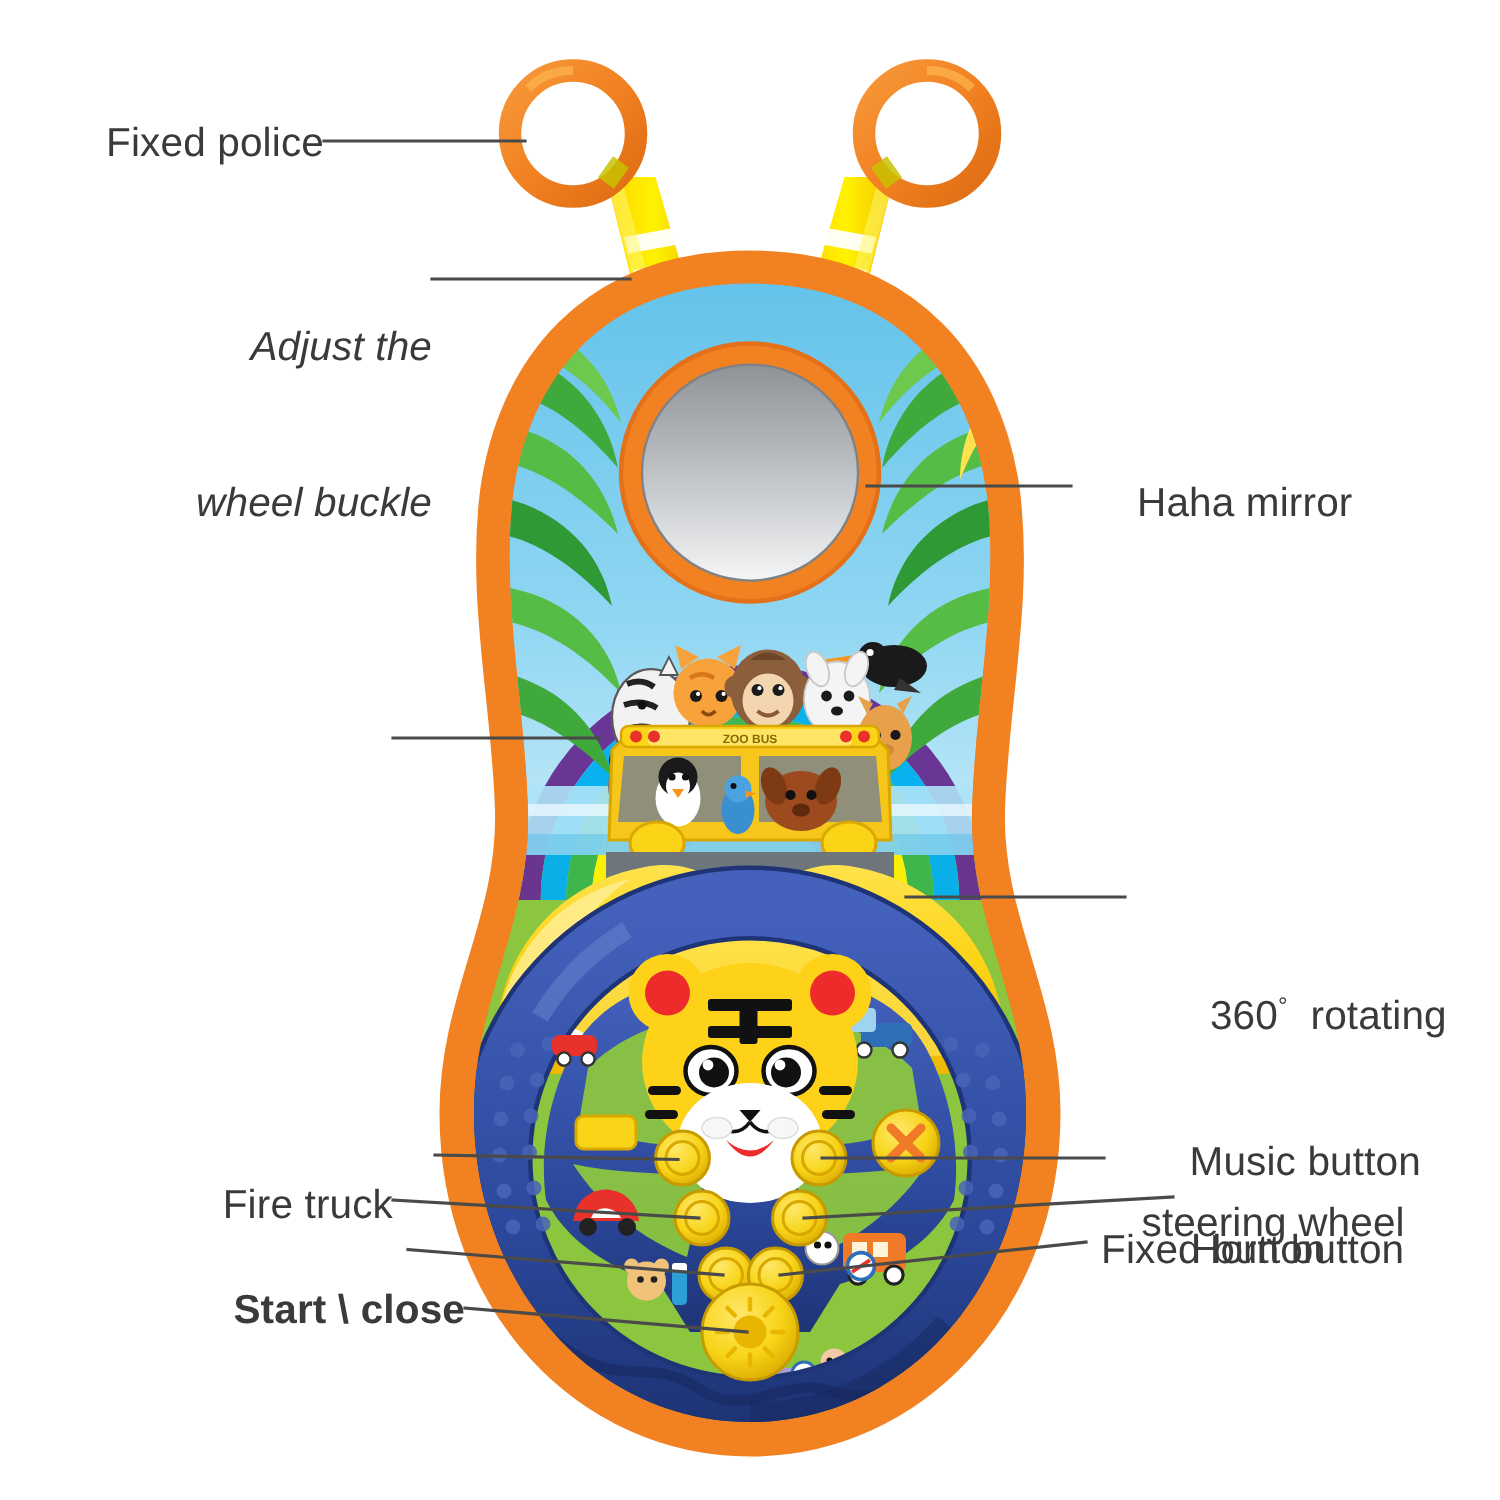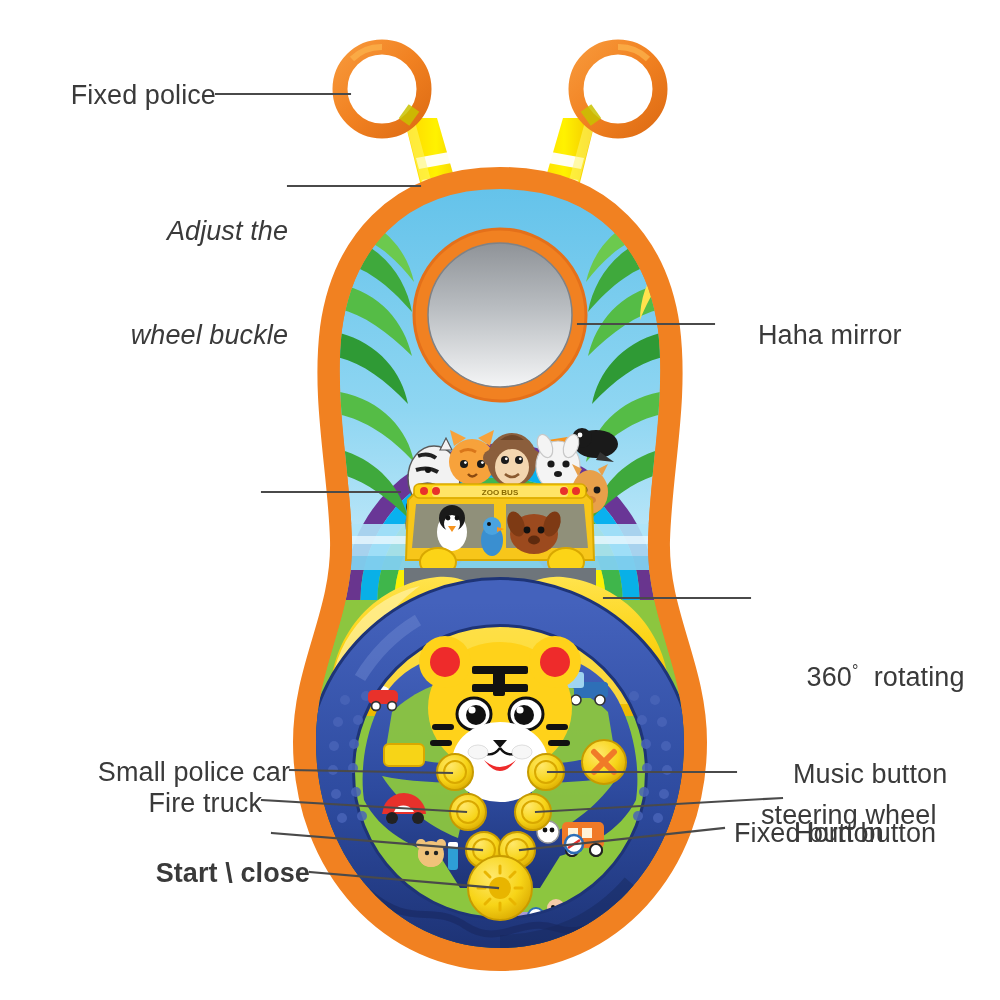--- a/index.html
+++ b/index.html
@@ -589,21 +589,20 @@
 
   <div class="anno l" style="left:726px;top:318px;margin-left:32px;">Haha mirror</div>
 
   <div class="anno l" style="left:761px;top:556px;">
     <div>
       <span>360</span><span class="deg">°</span><span>&nbsp; </span><span>rotating</span>
     </div>
     <div>steering wheel</div>
   </div>
 
-  <div class="anno r" style="left:40px;top:755px;width:250px;">Small police car</div>
   <div class="anno r" style="left:40px;top:786px;width:222px;">Fire truck</div>
   <div class="anno r" style="left:40px;top:856px;width:270px;font-weight:bold;">Start \ close</div>
 
   <div class="anno l" style="left:748px;top:757px;margin-left:45px;">Music button</div>
   <div class="anno l" style="left:794px;top:816px;">Horn button</div>
   <div class="anno l" style="left:734px;top:816px;">Fixed button</div>
 
 </div>
 
 </body></html>

